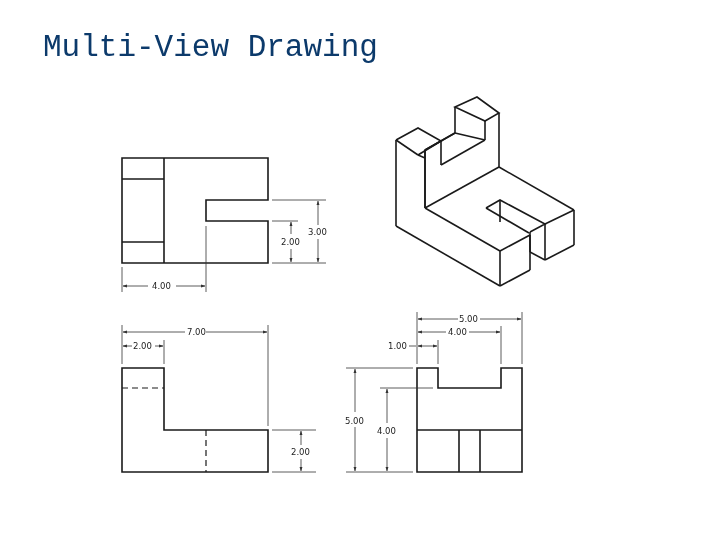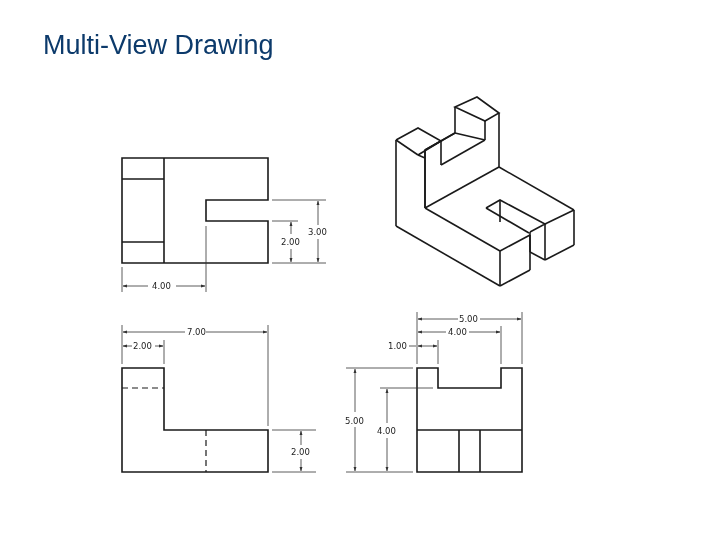--- a/index.html
+++ b/index.html
@@ -2,22 +2,22 @@
 <html><head>
   <meta charset="utf-8">
   <style>
     html, body { margin: 0; padding: 0; }
     body {
       width: 720px; height: 540px; background: #ffffff; position: relative; overflow: hidden;
       font-family: "Liberation Sans", sans-serif;
     }
     .title {
       position: absolute; left: 43px; top: 30px;
-      font-size: 27px; color: #0c3a6b; letter-spacing: 0px;
-      font-family: Liberation Sans, sans-serif;
+      font-size: 31px; color: #0c3a6b; letter-spacing: 0px;
+      font-family: Liberation Mono, monospace;
     }
     svg.drawing { position: absolute; left: 0; top: 0; }
     .obj { stroke: #1a1a1a; stroke-width: 1.6; fill: none; stroke-linejoin: miter; }
     .thin { stroke: #333; stroke-width: 0.8; fill: none; }
     .hidden { stroke: #1a1a1a; stroke-width: 1.2; fill: none; stroke-dasharray: 6 4; }
     .dimtext { font-family: "DejaVu Sans", sans-serif; font-size: 8.5px; fill: #222; }
   </style>
 </head>
 <body>
 

